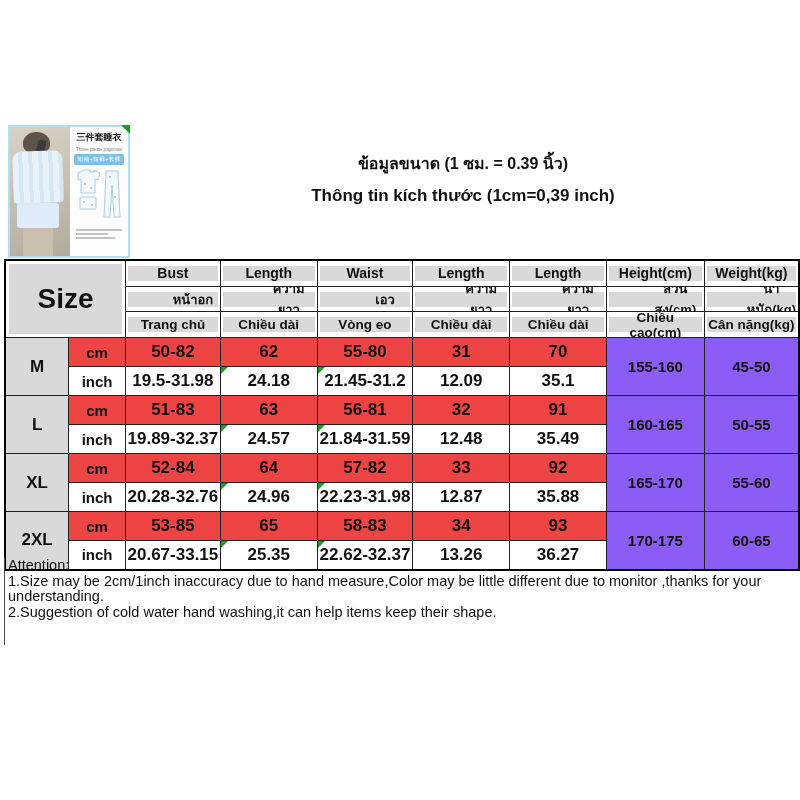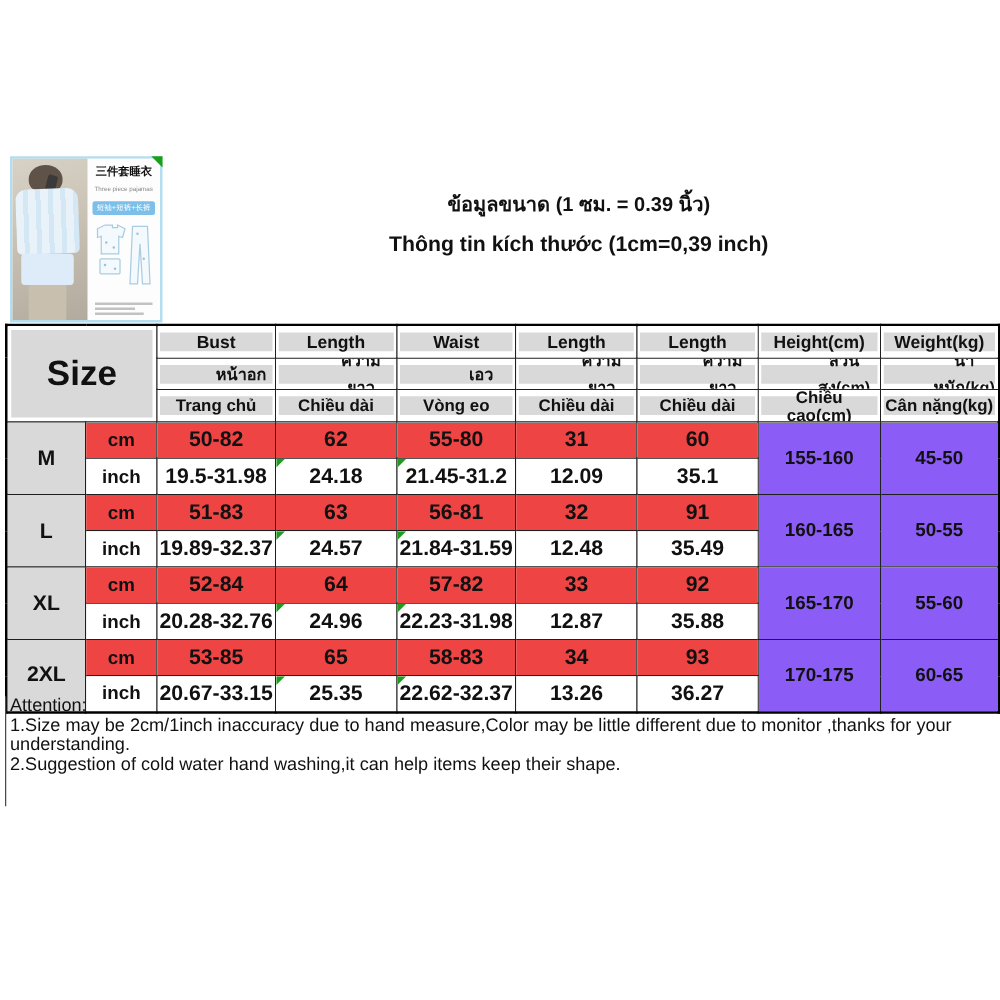--- a/index.html
+++ b/index.html
@@ -19,21 +19,21 @@
   .arm   { position:absolute; top:13px; left:27px; width:8px; height:15px;
            background:#3a3a3a; transform:rotate(14deg); border-radius:2px; }
   .shirt { position:absolute; top:24px; left:3px; width:50px; height:52px;
            background:repeating-linear-gradient(90deg,#eaf2f9 0 6px,#d4e7f5 6px 10px);
            border-radius:9px 9px 4px 4px; transform:rotate(-2deg); }
   .shorts{ position:absolute; top:76px; left:7px; width:42px; height:25px;
            background:#ddecf8; border-radius:3px; }
   .legs  { position:absolute; top:101px; left:13px; width:30px; height:32px;
            background:#c9bfae; }
   .panel { flex:1; background:#fdfdfd; display:flex; flex-direction:column;
-           align-items:center; padding:4px 2px 2px; gap:2px; box-sizing:border-box;justify-content:space-between; }
+           align-items:center; padding:4px 2px 2px; gap:2px; box-sizing:border-box; }
   .cn-title { font-size:9px; font-weight:bold; white-space:nowrap; }
   .en-sub   { font-size:5px; color:#888; white-space:nowrap; }
   .badge    { font-size:6px; color:#fff; background:#7cbfe8; border-radius:2px;
               padding:1px 3px; white-space:nowrap; }
   .tiny-lines { margin-top:2px; width:46px; }
   .tiny-lines i { display:block; height:2px; background:#c2c2c2; margin:2px 0; }
   .tiny-lines i:nth-child(2){ width:70%; } .tiny-lines i:nth-child(3){ width:85%; }
   .card-flag { position:absolute; top:-2px; right:-2px; width:0; height:0;
                border-top:9px solid #18a018; border-left:9px solid transparent; }
 
@@ -203,21 +203,21 @@
   </thead>
   <tbody>
 
     <tr class="r-cm">
       <td class="c-size" rowspan="2">M</td>
       <td class="c-unit">cm</td>
       <td class="val"><span>50-82</span></td>
       <td class="val"><span>62</span></td>
       <td class="val"><span>55-80</span></td>
       <td class="val"><span>31</span></td>
-      <td class="val"><span>60</span></td>
+      <td class="val"><span>70</span></td>
       <td class="c-merge" rowspan="2"><span>155-160</span></td>
       <td class="c-merge" rowspan="2"><span>45-50</span></td>
     </tr>
     <tr class="r-inch">
       <td class="c-unit">inch</td>
       <td class="val"><span>19.5-31.98</span></td>
       <td class="val"><i class="gtri"></i><span>24.18</span></td>
       <td class="val"><i class="gtri"></i><span>21.45-31.2</span></td>
       <td class="val"><span>12.09</span></td>
       <td class="val"><span>35.1</span></td>

